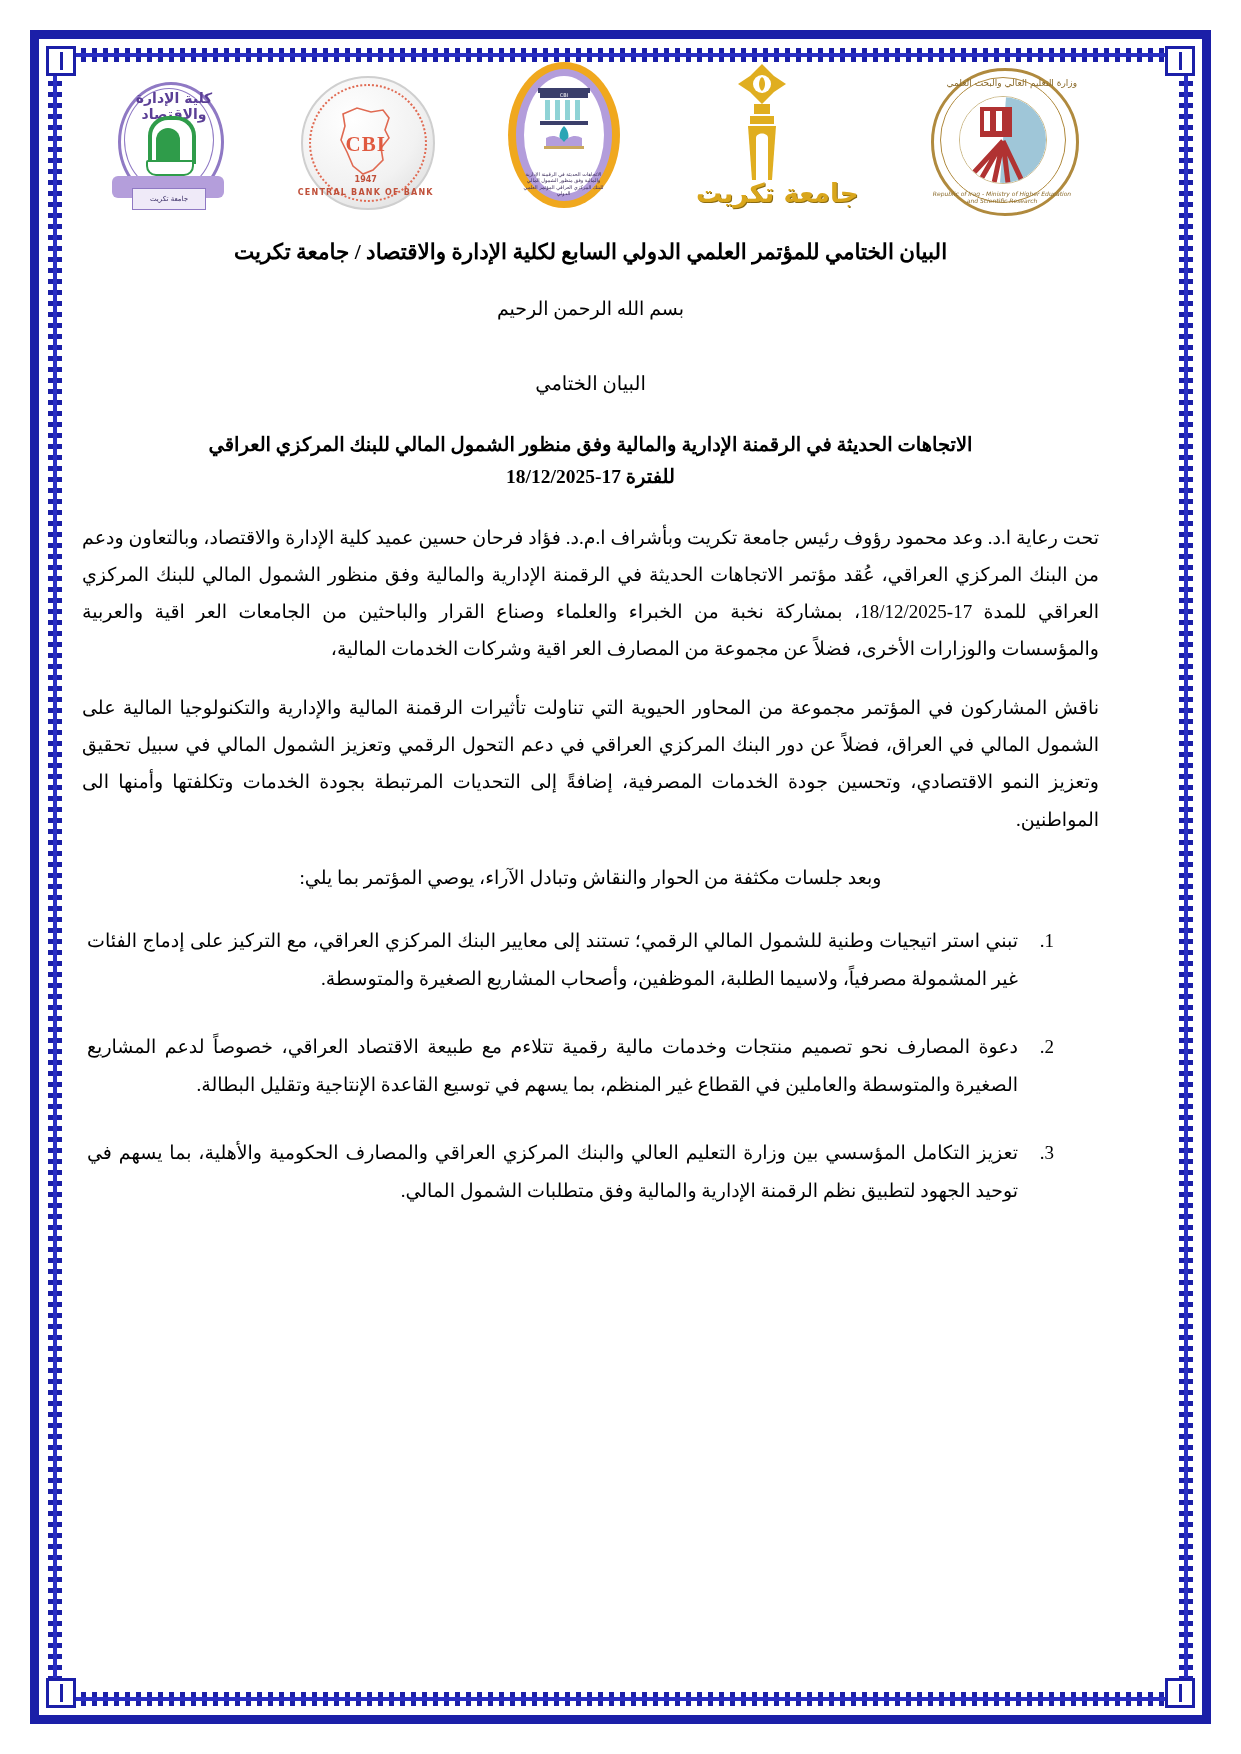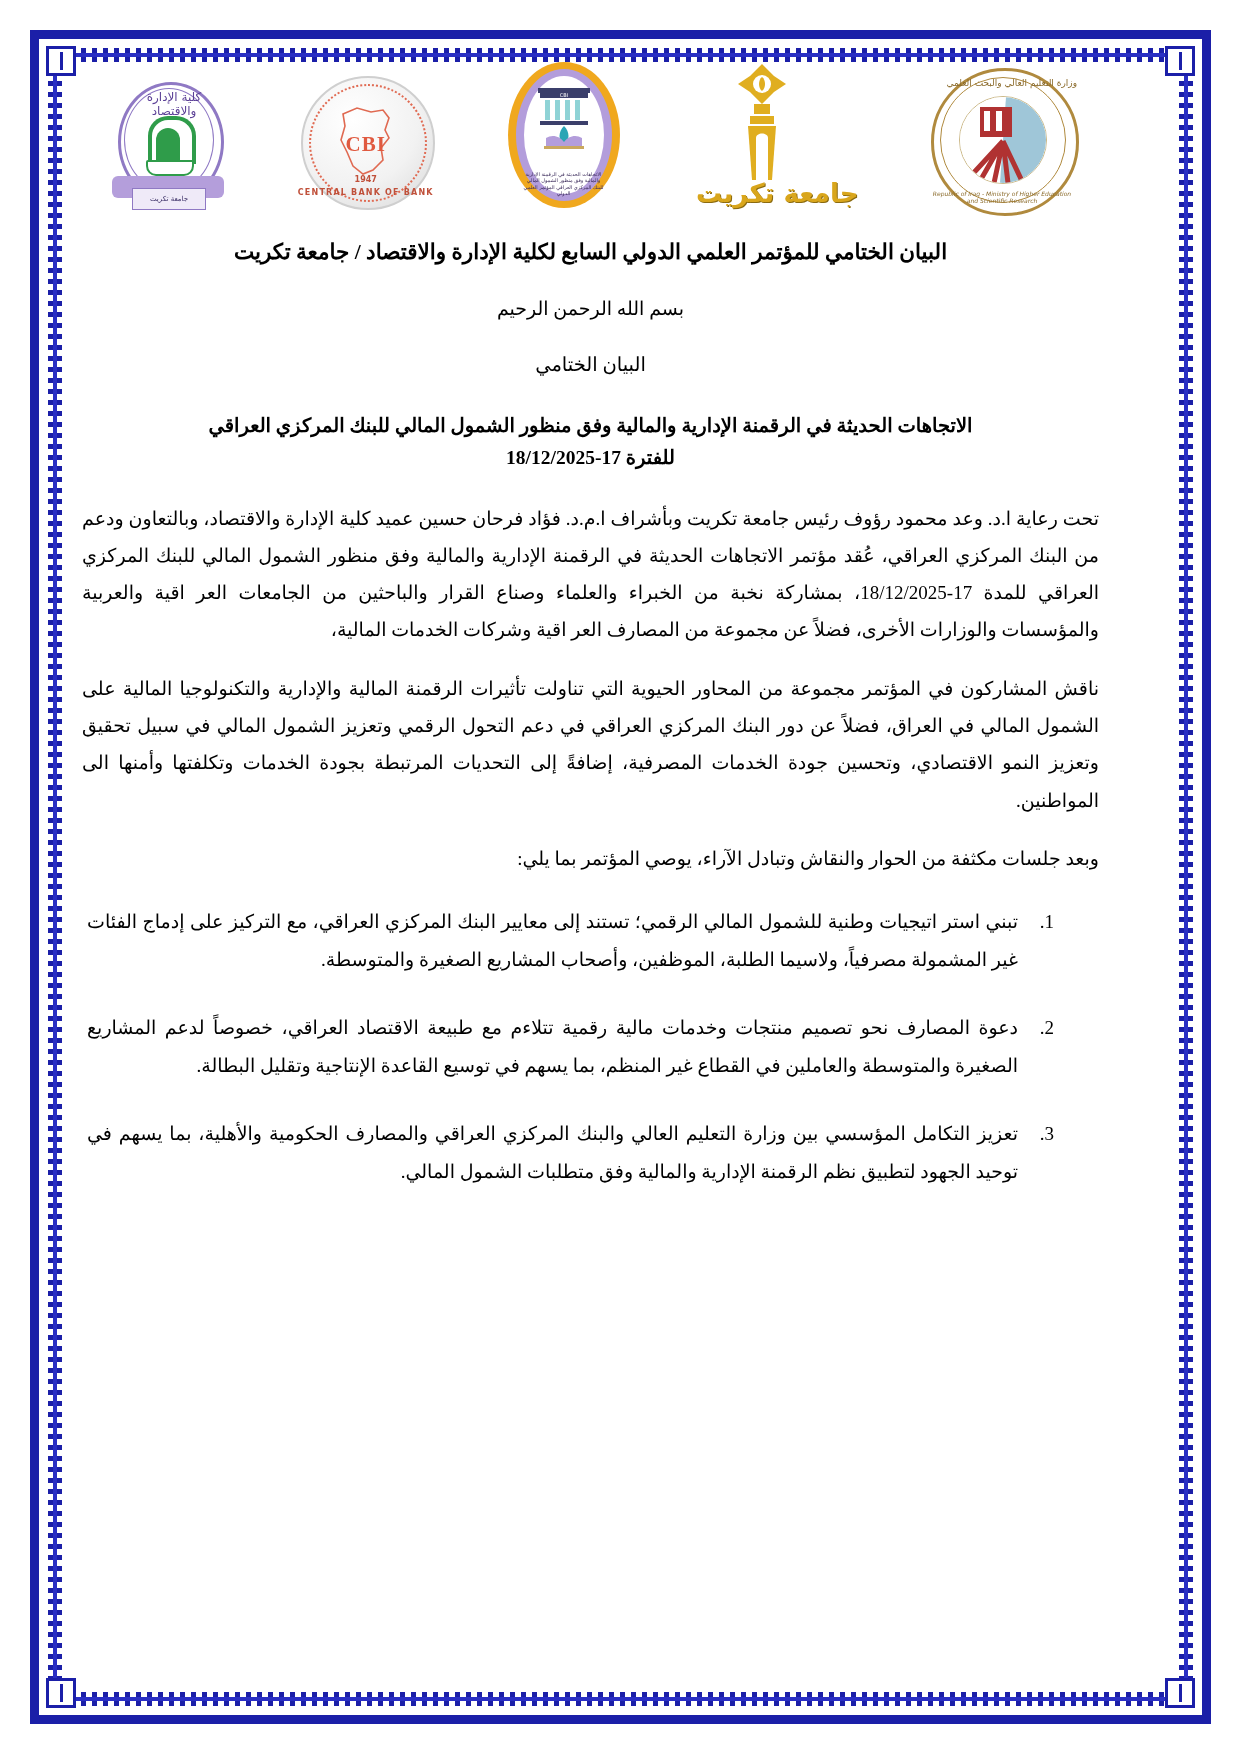--- a/index.html
+++ b/index.html
@@ -141,21 +141,21 @@
     position: absolute; left: 28px; top: 108px; width: 72px; height: 20px;
     background: #efeaf8; border: 1px solid #8f79c4;
     font-size: 7px; color: #3b2f66; text-align: center; line-height: 20px;
     font-family: "DejaVu Sans", sans-serif;
   }
   .logo-cae .ring-text {
     position: absolute; left: 14px; top: 2px; width: 100px; height: 114px;
     font-size: 7px; color: #5b3f96; font-family: "DejaVu Sans", sans-serif;
   }
   .logo-cae .rt-top {
-    position: absolute; top: 8px; left: 12px; right: 0; text-align: center; font-size: 12px;
+    position: absolute; top: 8px; left: 12px; right: 0; text-align: center; font-size: 14px; font-weight: bold;
   }
   .logo-cae .rt-bot {
     position: absolute; bottom: 6px; left: 0; right: 0; text-align: center; font-size: 5.5px;
     font-style: italic;
   }
 
   
   .logo-cbi { width: 138px; height: 138px; }
   .logo-cbi .disc {
     position: absolute; left: 4px; top: 2px; width: 130px; height: 130px;
@@ -259,41 +259,42 @@
     margin: 18px 0 0 0;
     letter-spacing: 0;
   }
   .center-line {
     text-align: center;
     font-weight: normal;
     font-size: 19px;
     margin: 26px 0 0 0;
     line-height: 1.6;
   }
-  .center-line.sub  { font-size: 19.5px; margin-top: 24px; }
+  .center-line.sub  { font-size: 19.5px; margin-top: 43px; }
   .theme-line {
     text-align: center;
     font-weight: bold;
     font-size: 19.5px;
     margin: 30px 0 0 0;
     line-height: 1.65;
   }
 
   
   .body-wrap {
     margin-top: 26px;
     font-size: 19px;
     line-height: 1.95;
     text-align: justify;
     text-justify: inter-word;
   }
   .body-wrap p { margin: 0 0 22px 0; }
   .para-intro { text-align: justify; }
   .closing-line {
     margin: 0 0 26px 0;
+    text-align: center;
     font-size: 19px;
     line-height: 1.9;
   }
 
   
   ol.recs {
     margin: 5px;
     padding: 0 40px 0 0;
     list-style: none;
     counter-reset: rec;

